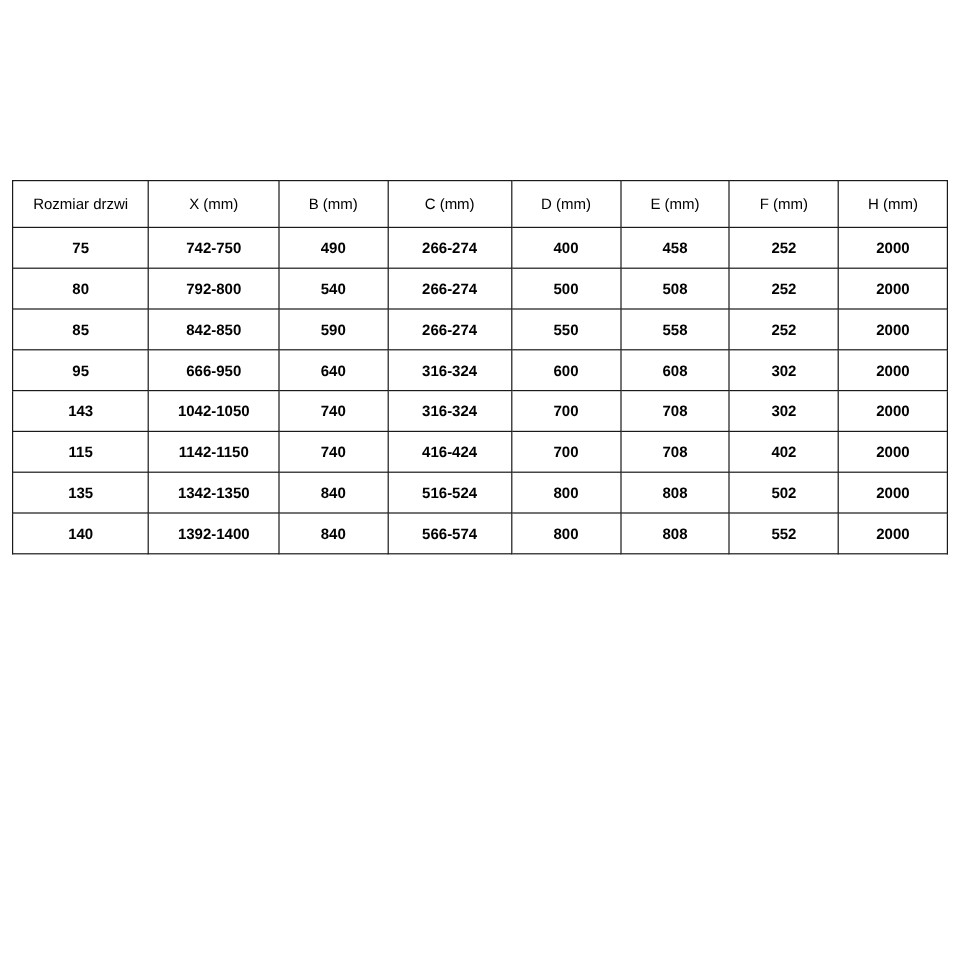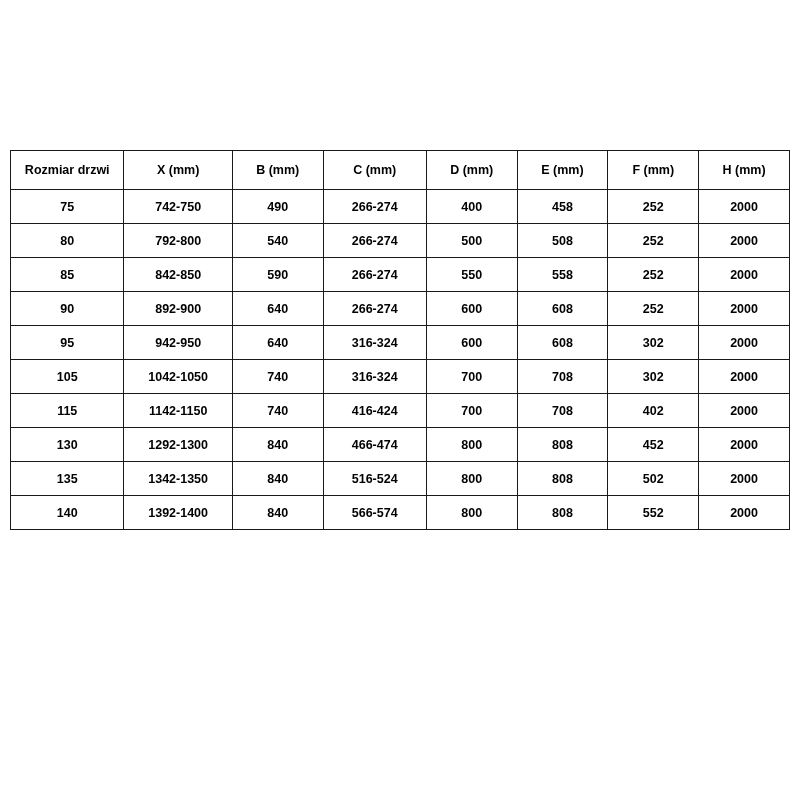--- a/index.html
+++ b/index.html
@@ -32,21 +32,21 @@
     vertical-align: middle;
     height: 33px;
     padding: 0;
     font-size: 12.5px;
     font-weight: bold;
     color: #000000;
     white-space: nowrap;
   }
   table.spec-table th {
     font-size: 12.5px;
-    font-weight: bold;
+    font-weight: normal;
     height: 38px;
     margin-top: 40px;
   }
   
   col.c0 { width: 110px; }
   col.c1 { width: 105px; }
   col.c2 { width: 88px; }
   col.c3 { width: 100px; }
   col.c4 { width: 88px; }
   col.c5 { width: 88px; }
@@ -105,67 +105,47 @@
         <td>85</td>
         <td>842-850</td>
         <td>590</td>
         <td>266-274</td>
         <td>550</td>
         <td>558</td>
         <td>252</td>
         <td>2000</td>
       </tr>
       <tr>
-        <td>90</td>
-        <td>892-900</td>
-        <td>640</td>
-        <td>266-274</td>
-        <td>600</td>
-        <td>608</td>
-        <td>252</td>
-        <td>2000</td>
-      </tr>
-      <tr>
         <td>95</td>
-        <td>942-950</td>
+        <td>666-950</td>
         <td>640</td>
         <td>316-324</td>
         <td>600</td>
         <td>608</td>
         <td>302</td>
         <td>2000</td>
       </tr>
       <tr>
-        <td>105</td>
+        <td>143</td>
         <td>1042-1050</td>
         <td>740</td>
         <td>316-324</td>
         <td>700</td>
         <td>708</td>
         <td>302</td>
         <td>2000</td>
       </tr>
       <tr>
         <td>115</td>
         <td>1142-1150</td>
         <td>740</td>
         <td>416-424</td>
         <td>700</td>
         <td>708</td>
         <td>402</td>
-        <td>2000</td>
-      </tr>
-      <tr>
-        <td>130</td>
-        <td>1292-1300</td>
-        <td>840</td>
-        <td>466-474</td>
-        <td>800</td>
-        <td>808</td>
-        <td>452</td>
         <td>2000</td>
       </tr>
       <tr>
         <td>135</td>
         <td>1342-1350</td>
         <td>840</td>
         <td>516-524</td>
         <td>800</td>
         <td>808</td>
         <td>502</td>

